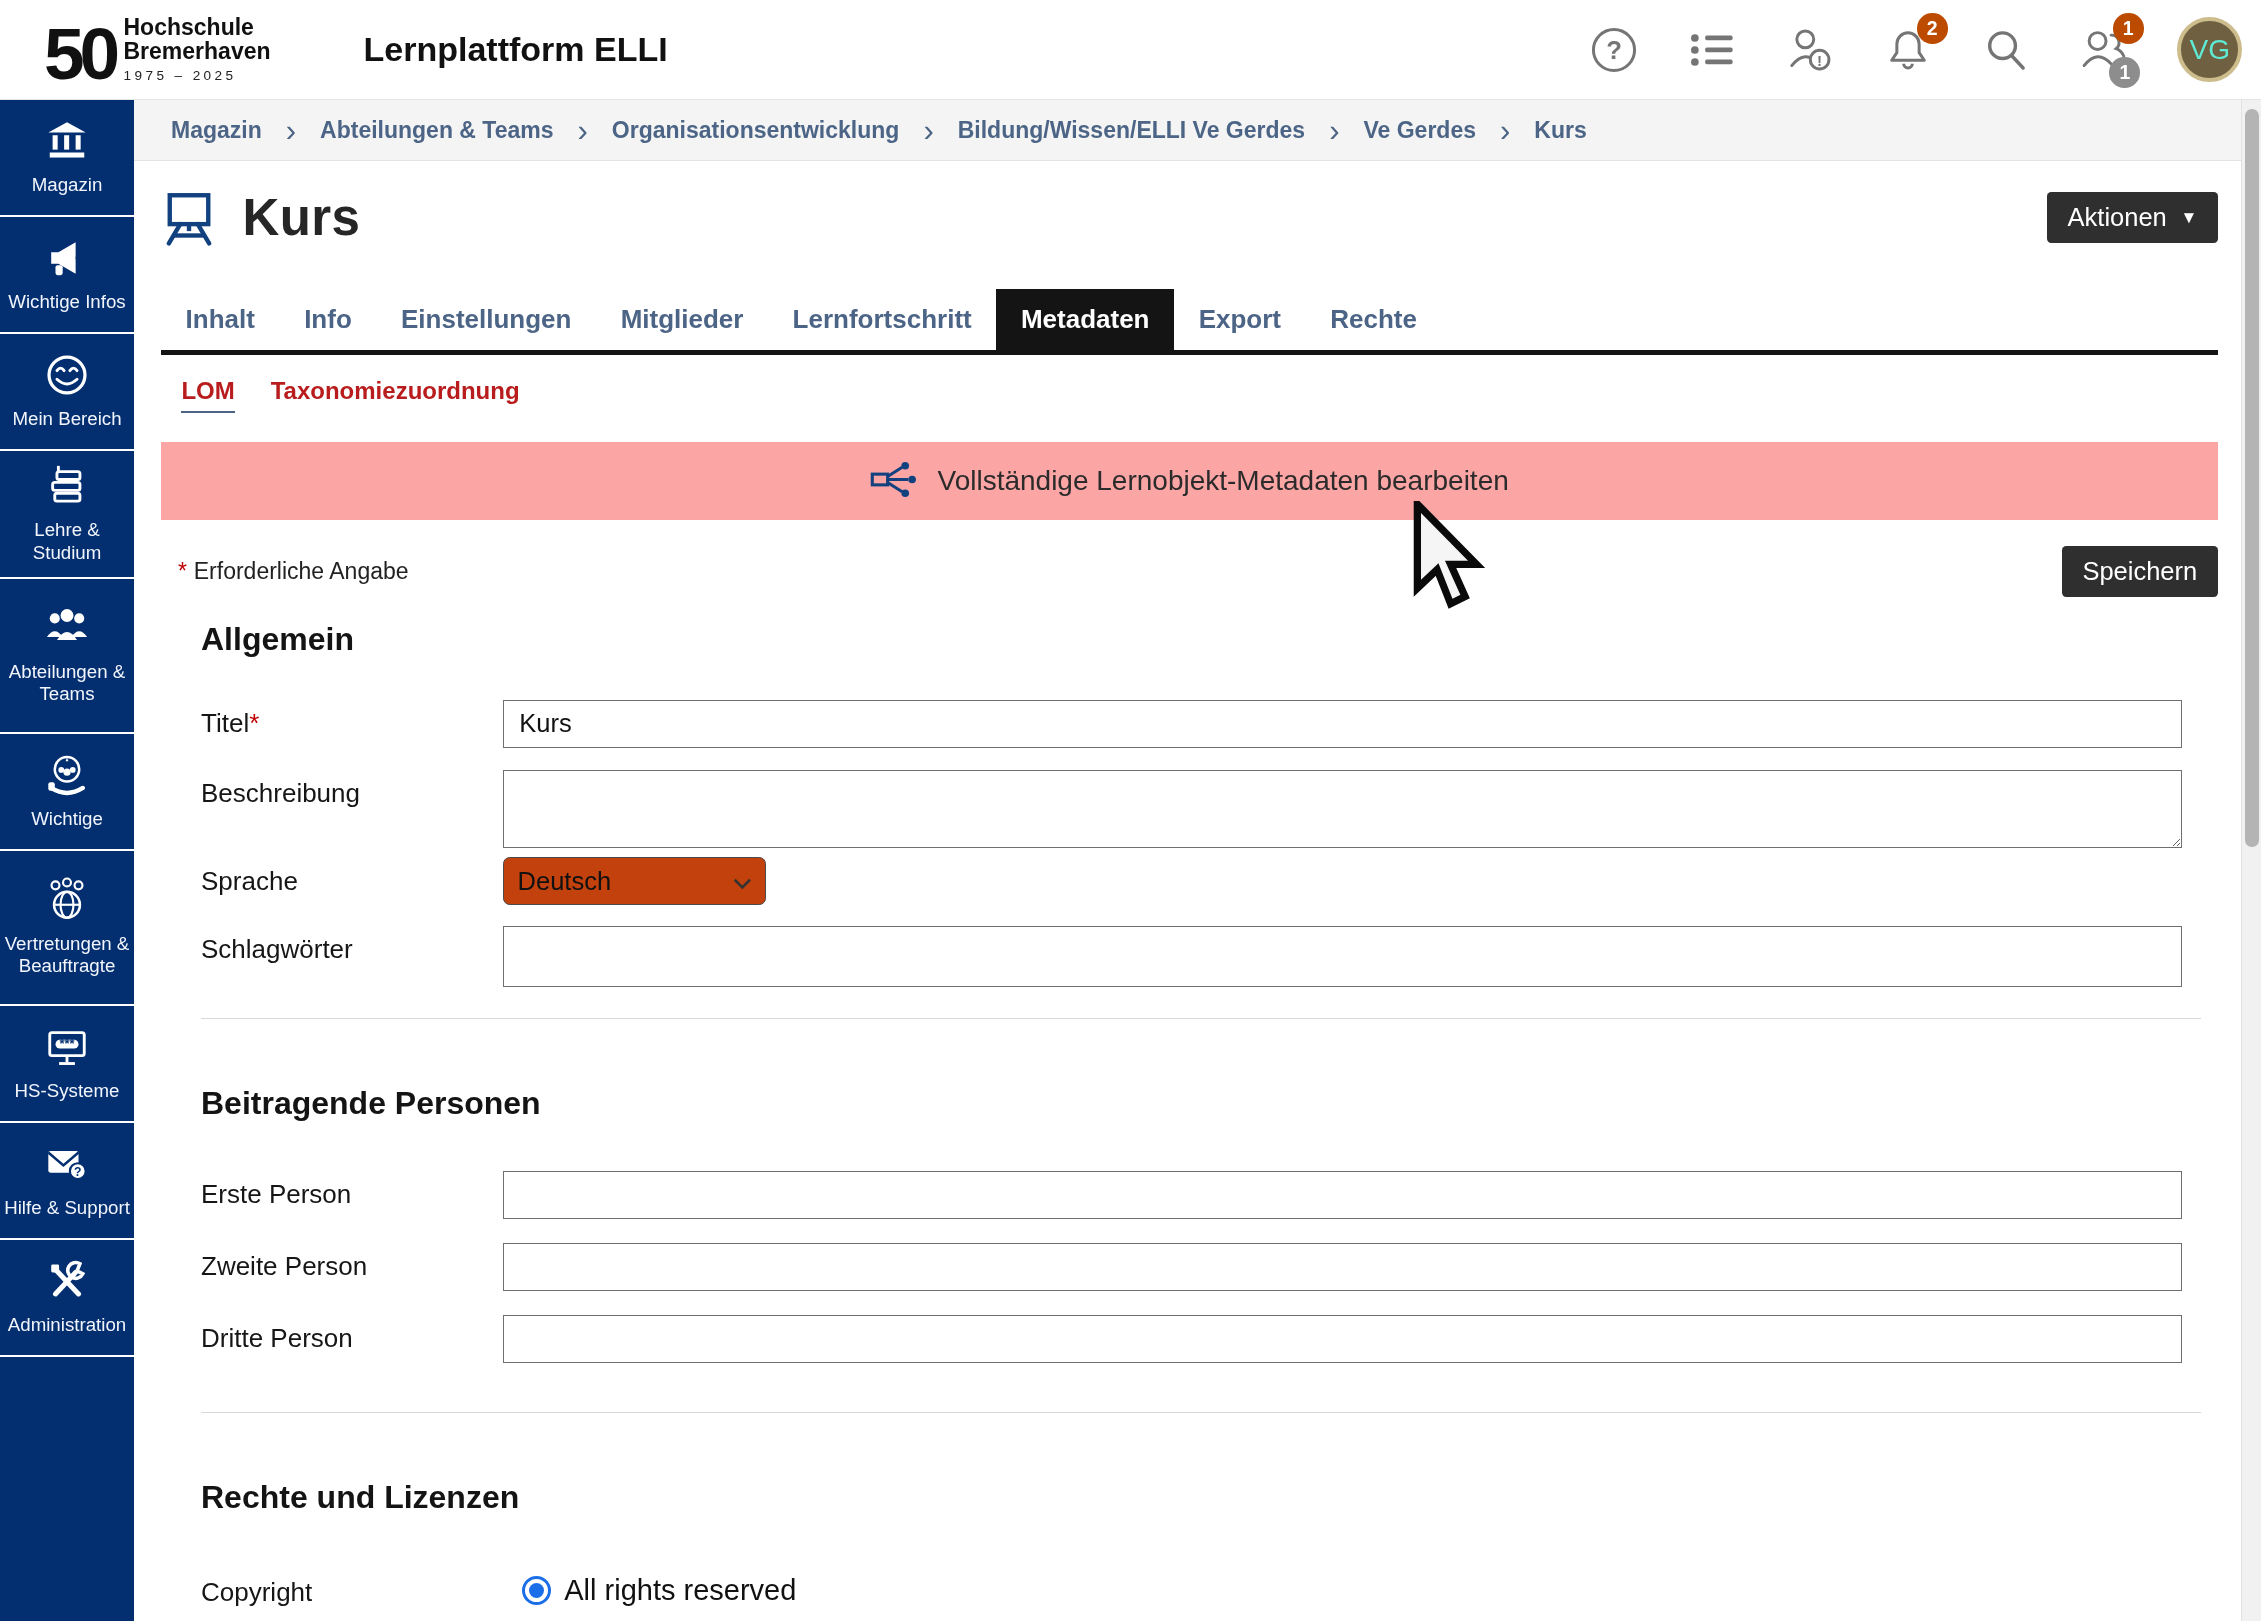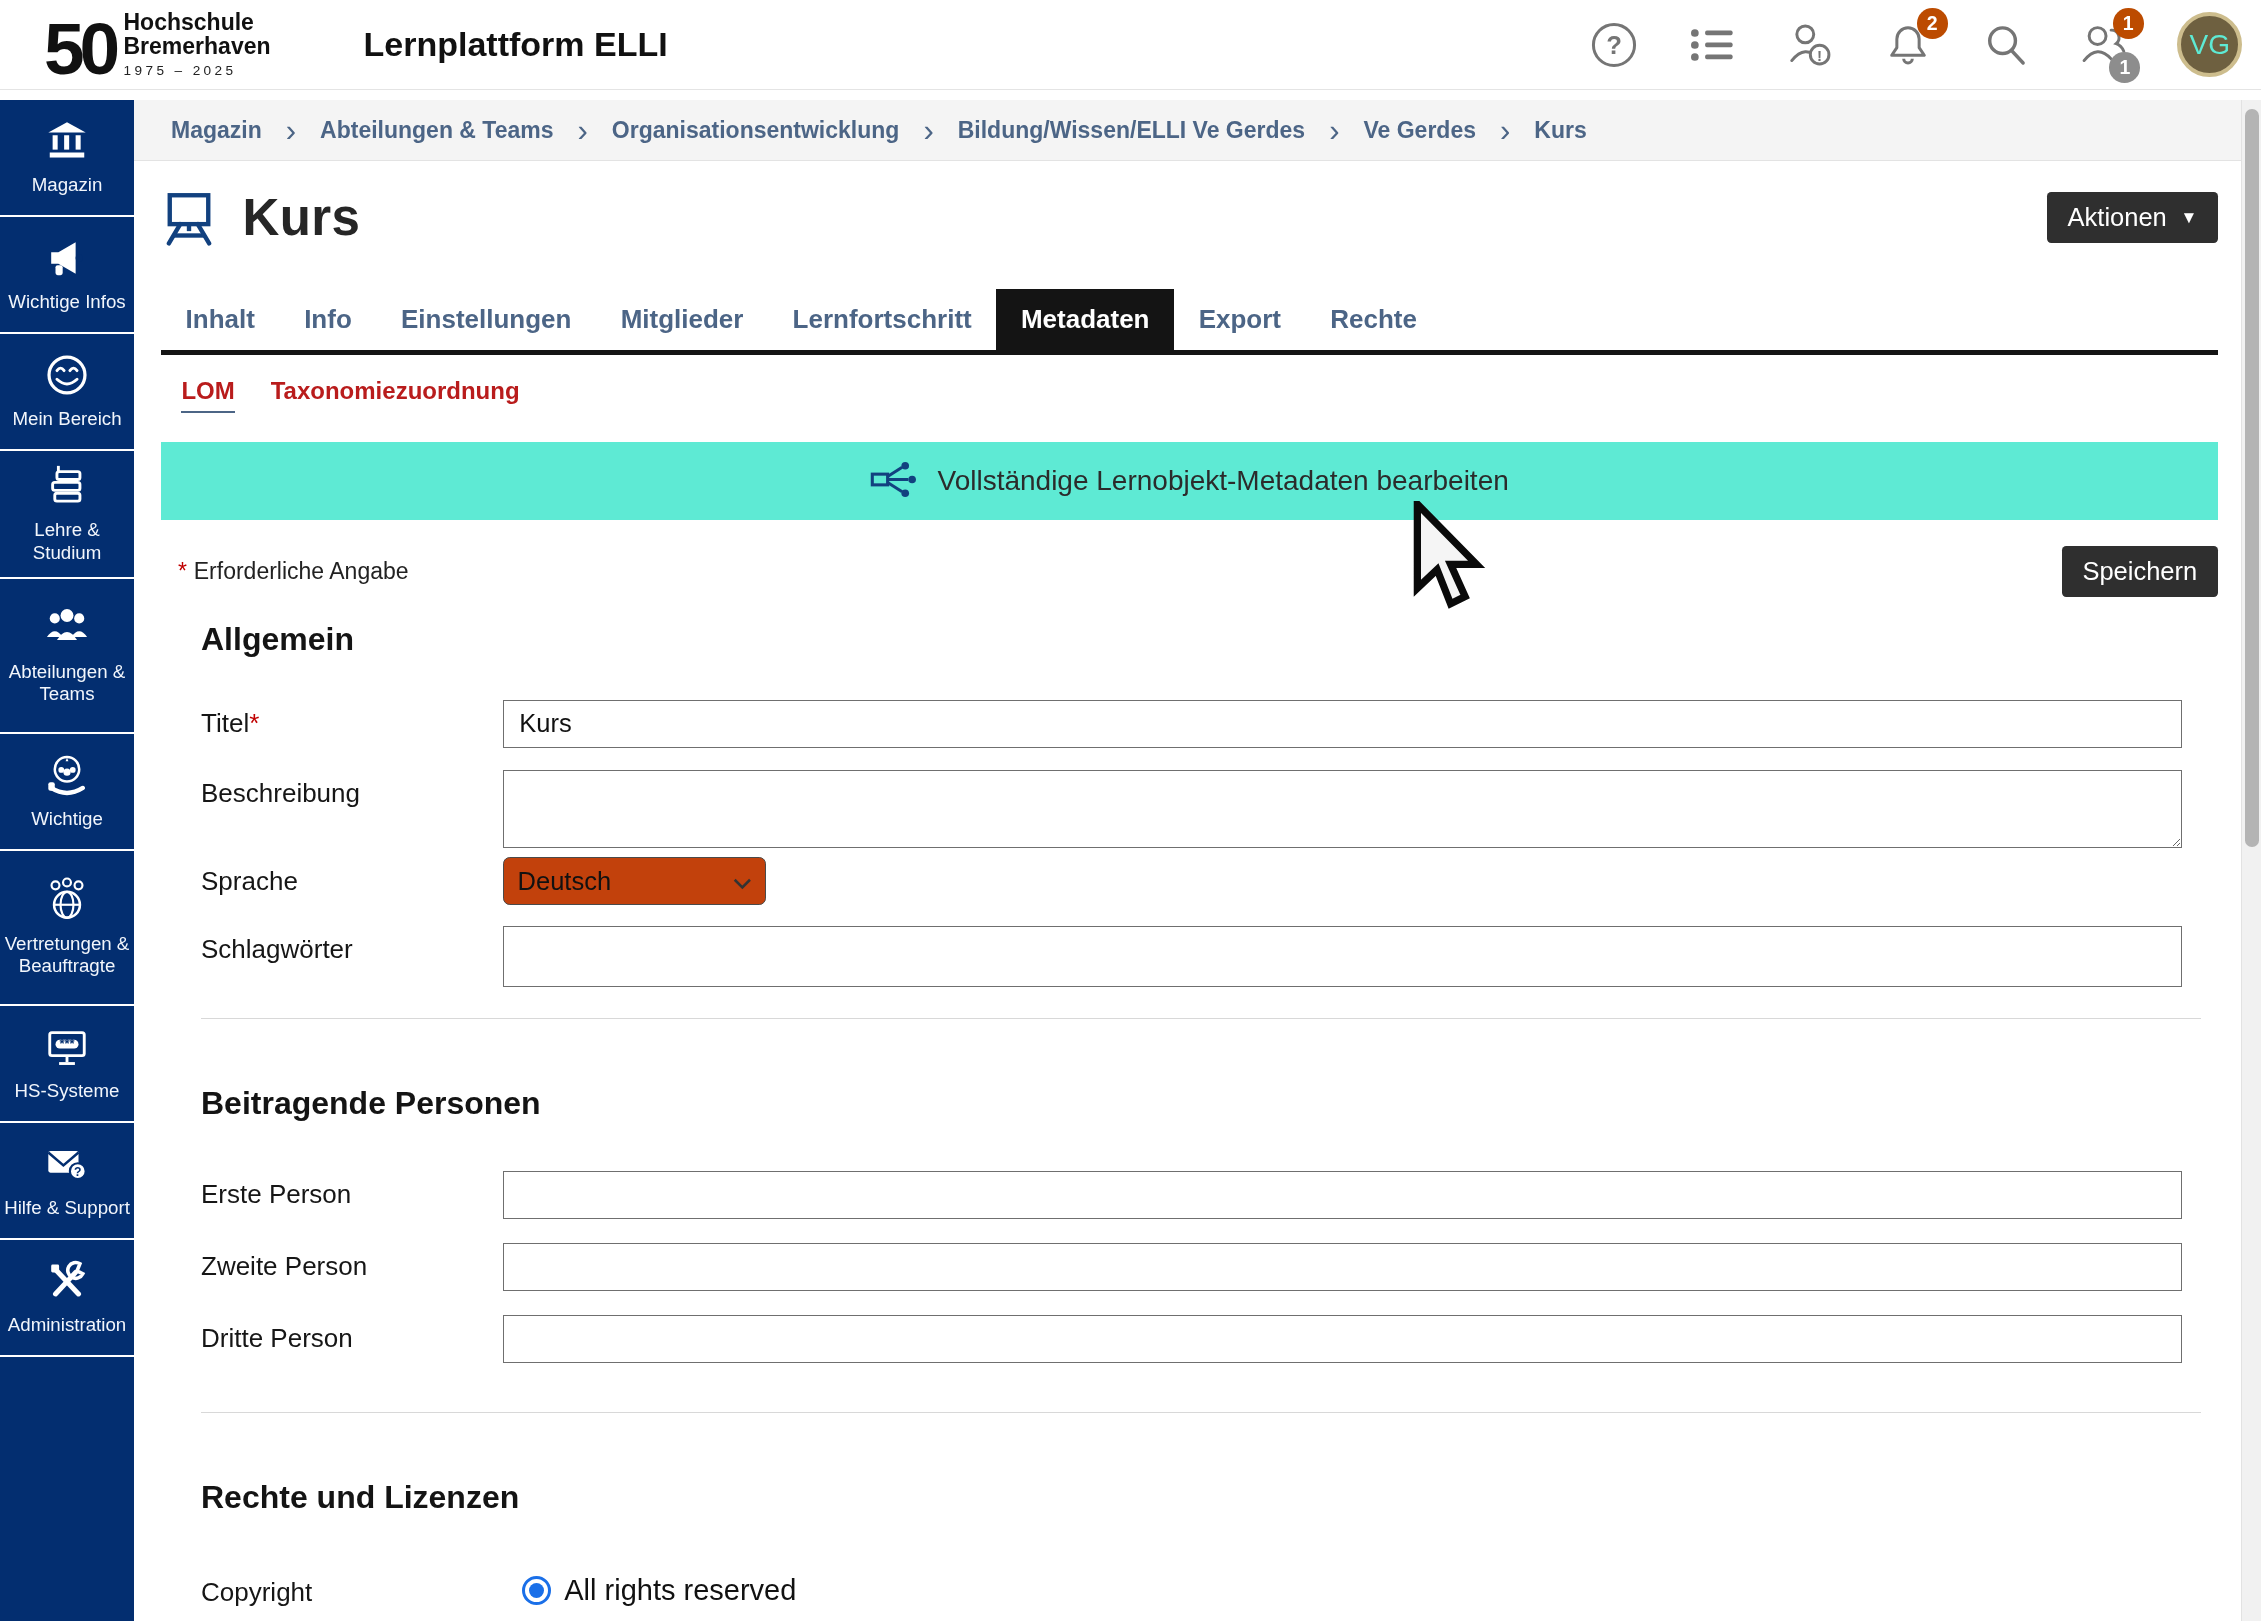--- a/index.html
+++ b/index.html
@@ -1,21 +1,21 @@
 <!DOCTYPE html>
 <html style="font-size:13.6px"><head>
 <meta charset="utf-8">
 <style>
   * { box-sizing: border-box; margin: 0; padding: 0; }
   html,body { width:2261px; height:1621px; overflow:hidden; background:#fff;
               font-family:"Liberation Sans", sans-serif; color:#1a1a1a; }
   .page { position:relative; width:2261px; height:1621px; }
 
   
-  .header { position:absolute; top:0; left:0; width:2261px; height:90px; background:#fff;
+  .header { position:absolute; top:0; left:0; width:2261px; height:100px; background:#fff;
             border-bottom:0.8px solid #e4e4e4; display:flex; align-items:center; z-index:5; }
   .logo { display:flex; align-items:flex-end; margin-left:44px; gap:8.5px; }
   .logo-number { font-size:73px; font-weight:800; line-height:0.78; color:#111; letter-spacing:-5.1px; }
   .logo-textcol { display:flex; flex-direction:column; }
   .logo-line { font-size:23px; font-weight:700; color:#111; line-height:1.04; }
   .logo-years { font-size:13.6px; color:#222; letter-spacing:3.4px; margin-top:3.4px; }
   .app-title { font-size:34px; font-weight:600; color:#111; margin-left:93px; }
   .header-icons { margin-left:auto; display:flex; align-items:center; gap:49px; padding-right:18.7px; }
   .hicon { position:relative; width:49px; height:49px; display:flex; align-items:center; justify-content:center; }
   .hicon svg { display:block; }
@@ -56,21 +56,21 @@
 
   .tabs { display:flex; margin-top:42px; border-bottom:5.1px solid #141414; }
   .tab { font-size:26px; font-weight:600; color:#4c6586; padding:0 24.6px; height:61px;
          display:flex; align-items:center; cursor:pointer; }
   .tab.active { background:#141414; color:#fff; }
 
   .subnav { display:flex; gap:36px; margin:22px 0 0 20.4px; }
   .subtab { font-size:24px; font-weight:700; color:#b91c1c; cursor:pointer; padding-bottom:6px; }
   .subtab.active { border-bottom:2.5px solid #4c6586; }
 
-  .banner { margin-top:29px; height:78px; background:#5eead4; display:flex; align-items:center;
+  .banner { margin-top:29px; height:78px; background:#fca5a5; display:flex; align-items:center;
             justify-content:center; gap:18.7px; cursor:pointer; }
   .banner-label { font-size:28px; color:#2b2b2b; }
 
   .form-head { display:flex; align-items:center; margin-top:25.5px; }
   .required-note { font-size:23px; color:#222; margin-left:17px; }
   .req { color:#c00000; margin-right:6.8px; }
   .save-btn { margin-left:auto; }
 
   h2.section { font-size:32px; font-weight:700; color:#141414; margin-left:40px; }
   .sec-allgemein { margin-top:24px; }

